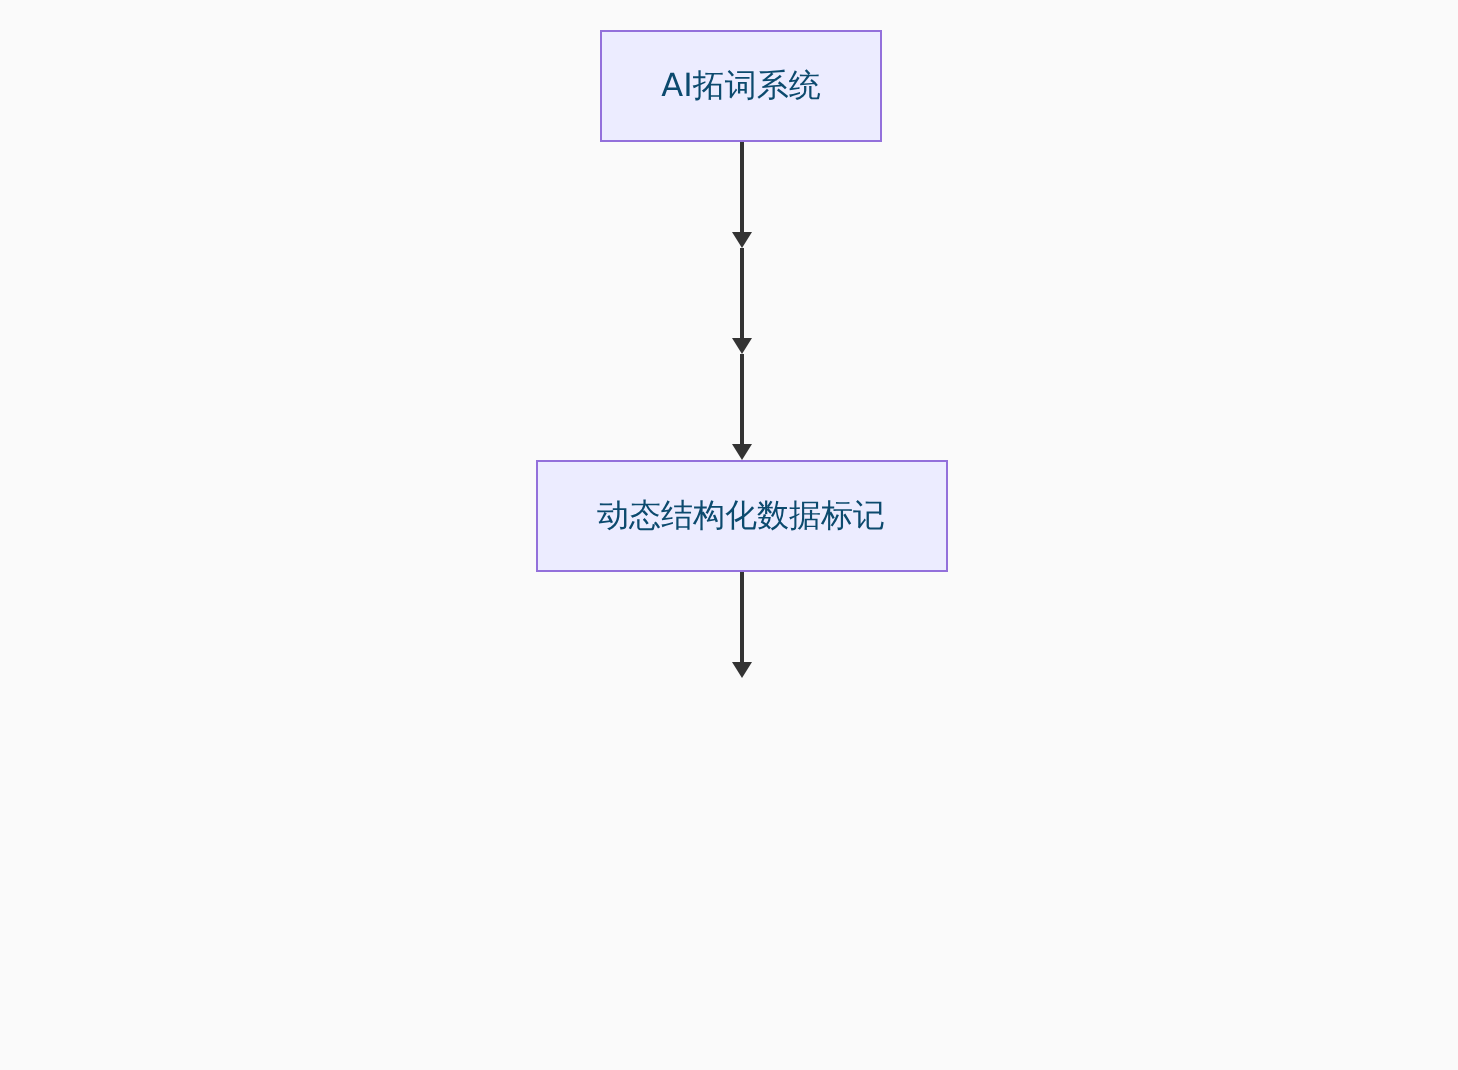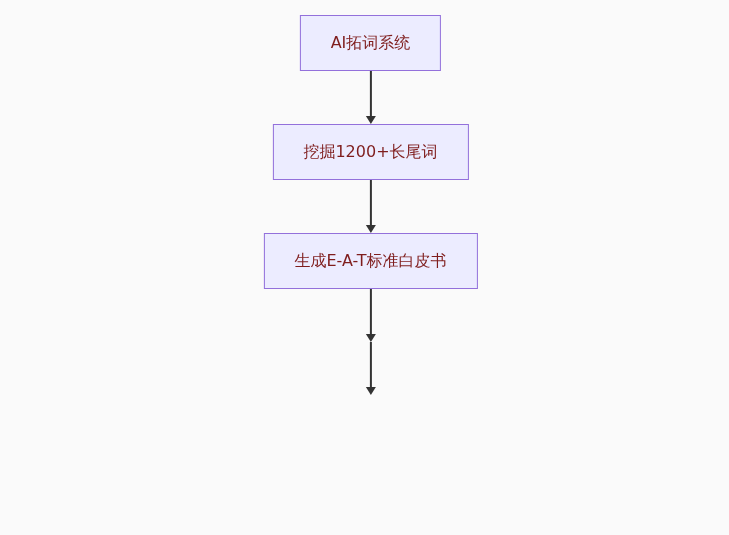--- a/index.html
+++ b/index.html
@@ -23,21 +23,21 @@
     align-items: center;
   }
   .node {
     height: 56px;
     display: flex;
     align-items: center;
     justify-content: center;
     padding: 0 30px;
     background: #ececff;
     border: 1px solid #9370db;
-    color: #7f1d1d;
+    color: #0c4a6e;
     font-size: 16px;
     white-space: nowrap;
     text-align: center;
   }
   .connector {
     height: 53px;
     display: flex;
     flex-direction: column;
     align-items: center;
   }
@@ -59,35 +59,34 @@
 <div class="canvas">
   <div class="flow">
 
     <div class="node">AI拓词系统</div>
 
     <div class="connector">
       <div class="edge-line"></div>
       <div class="arrowhead"></div>
     </div>
 
-    <div class="node">挖掘1200+长尾词</div>
-
-    <div class="connector">
-      <div class="edge-line"></div>
-      <div class="arrowhead"></div>
-    </div>
-
-    <div class="node">生成E-A-T标准白皮书</div>
 
     <div class="connector">
       <div class="edge-line"></div>
       <div class="arrowhead"></div>
     </div>
 
 
     <div class="connector">
       <div class="edge-line"></div>
       <div class="arrowhead"></div>
     </div>
 
+    <div class="node">动态结构化数据标记</div>
+
+    <div class="connector">
+      <div class="edge-line"></div>
+      <div class="arrowhead"></div>
+    </div>
+
 
   </div>
 </div>
 
 </body></html>

